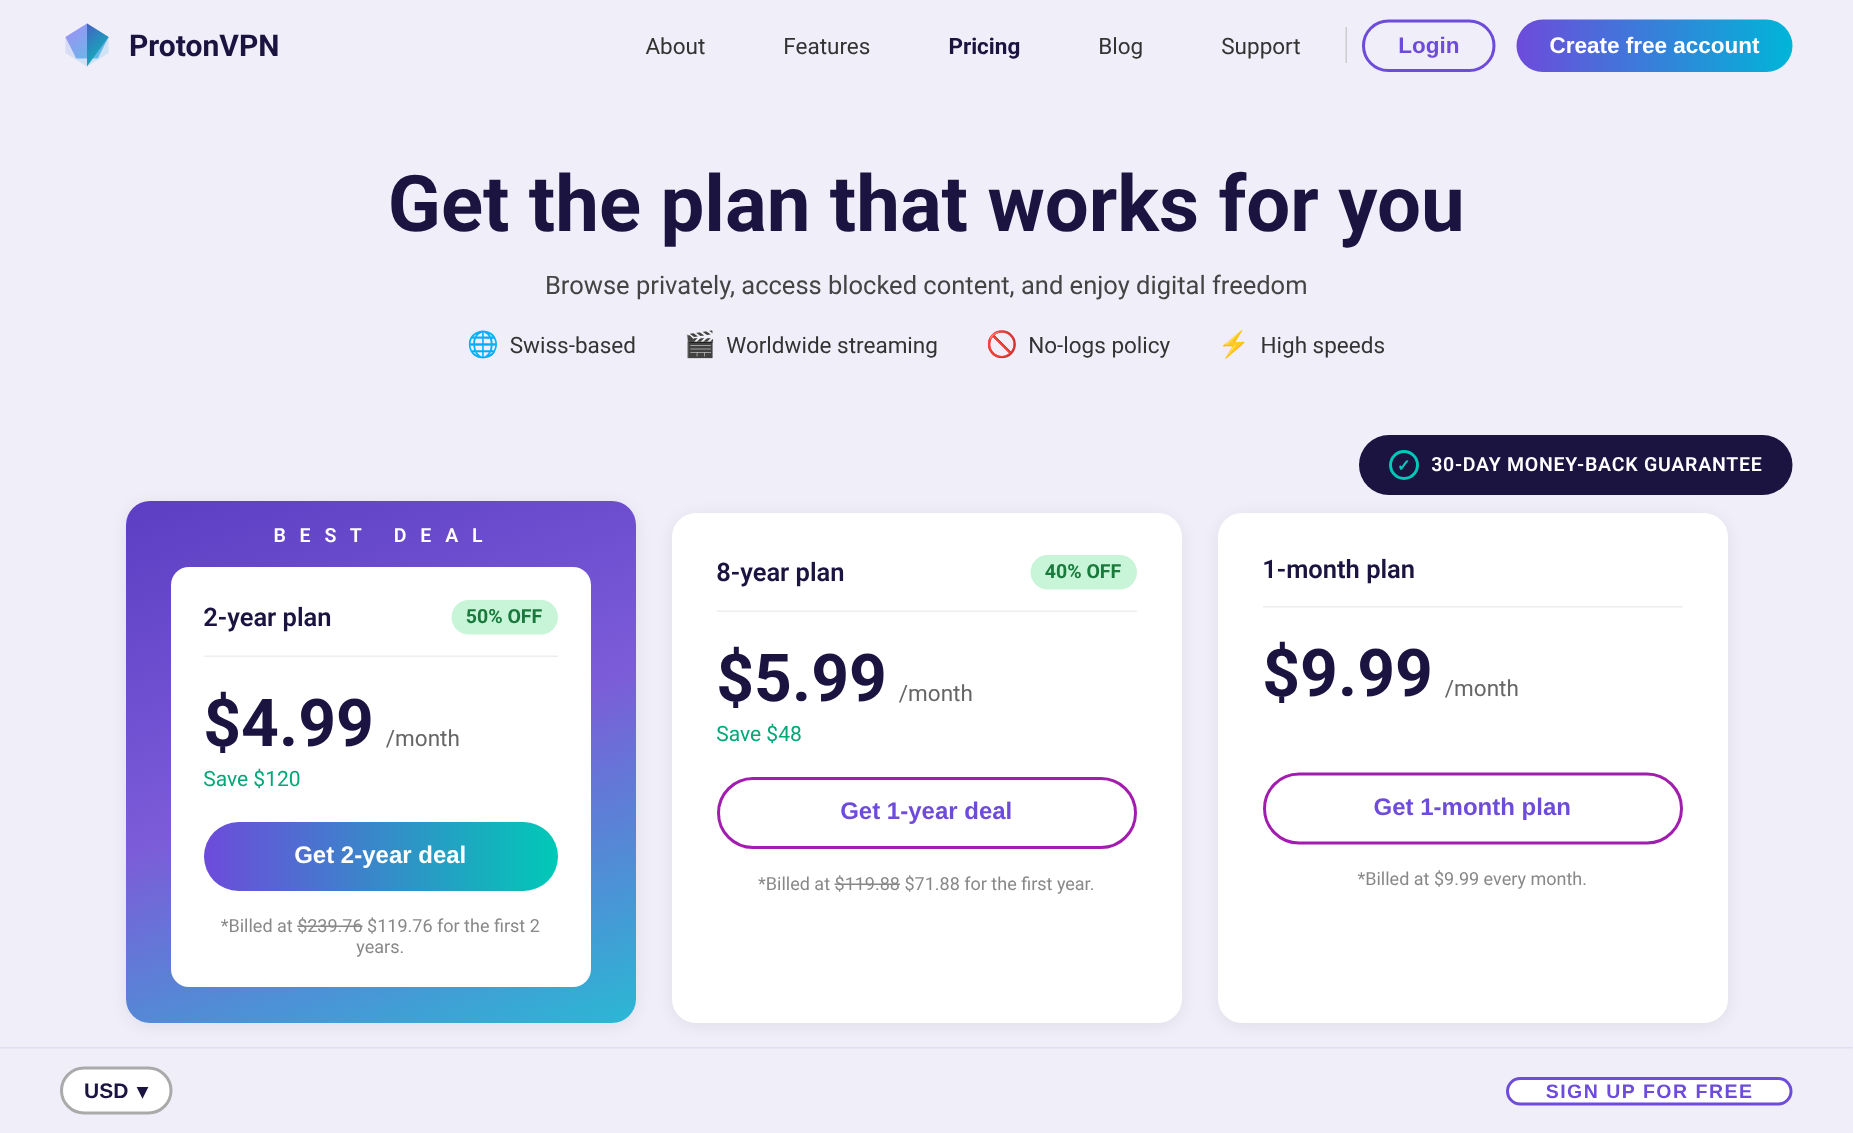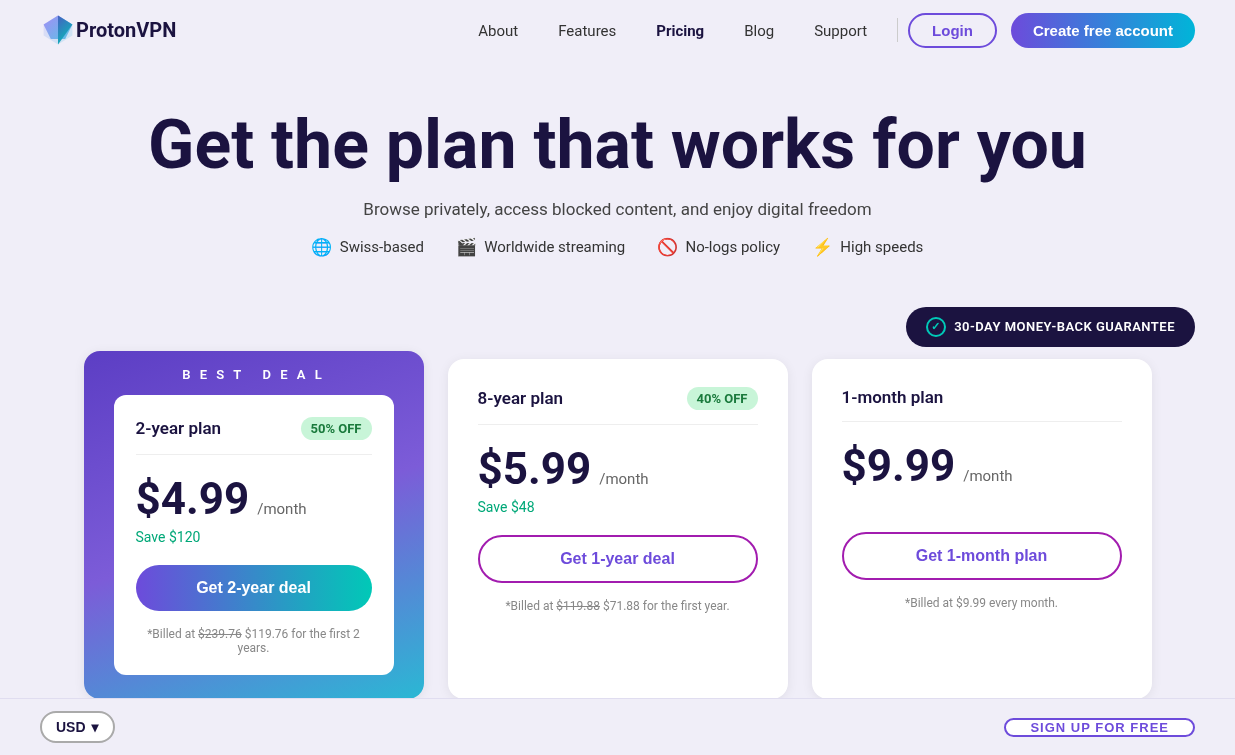--- a/index.html
+++ b/index.html
@@ -17,36 +17,36 @@
       display: flex;
       align-items: center;
       padding: 12px 40px;
       background: #f0eef8;
       position: relative;
       z-index: 10;
     }
     .nav-logo {
       display: flex;
       align-items: center;
-      gap: 0;
+      gap: 10px;
       margin-right: auto;
     }
     .logo-icon {
       width: 36px;
       height: 36px;
     }
     .logo-text {
       font-size: 20px;
       font-weight: 700;
       color: #1b1340;
     }
     .nav-links {
       display: flex;
       align-items: center;
-      gap: 40px;
+      gap: 52px;
       list-style: none;
       margin-right: 20px;
     }
     .nav-links a {
       text-decoration: none;
       color: #333;
       font-size: 15px;
     }
     .nav-links a.active {
       font-weight: 700;
@@ -79,21 +79,21 @@
       font-weight: 600;
       cursor: pointer;
     }
 
     
     .hero {
       text-align: center;
       padding: 48px 40px 20px;
     }
     .hero h1 {
-      font-size: 68px;
+      font-size: 52px;
       font-weight: 700;
       color: #1b1340;
       margin-bottom: 16px;
       line-height: 1.1;
     }
     .hero-sub {
       font-size: 17px;
       color: #444;
       margin-bottom: 18px;
     }

